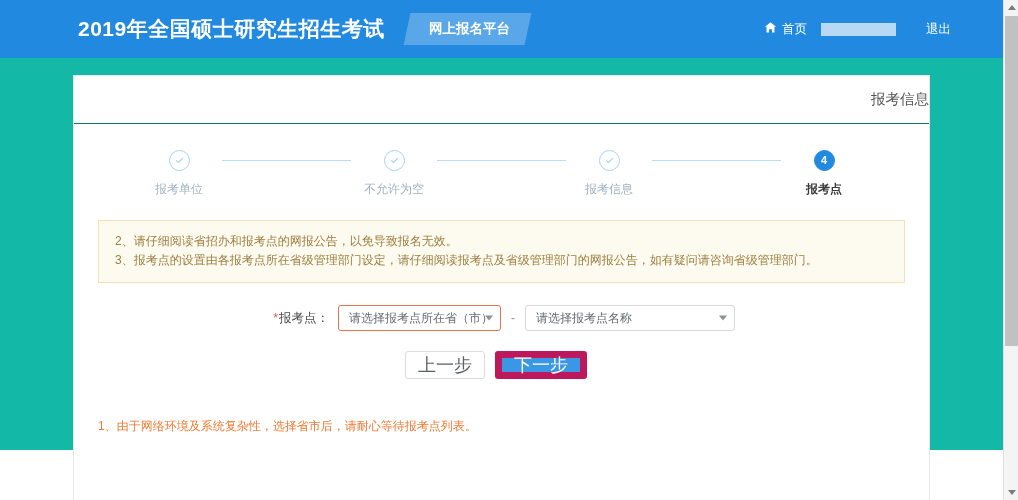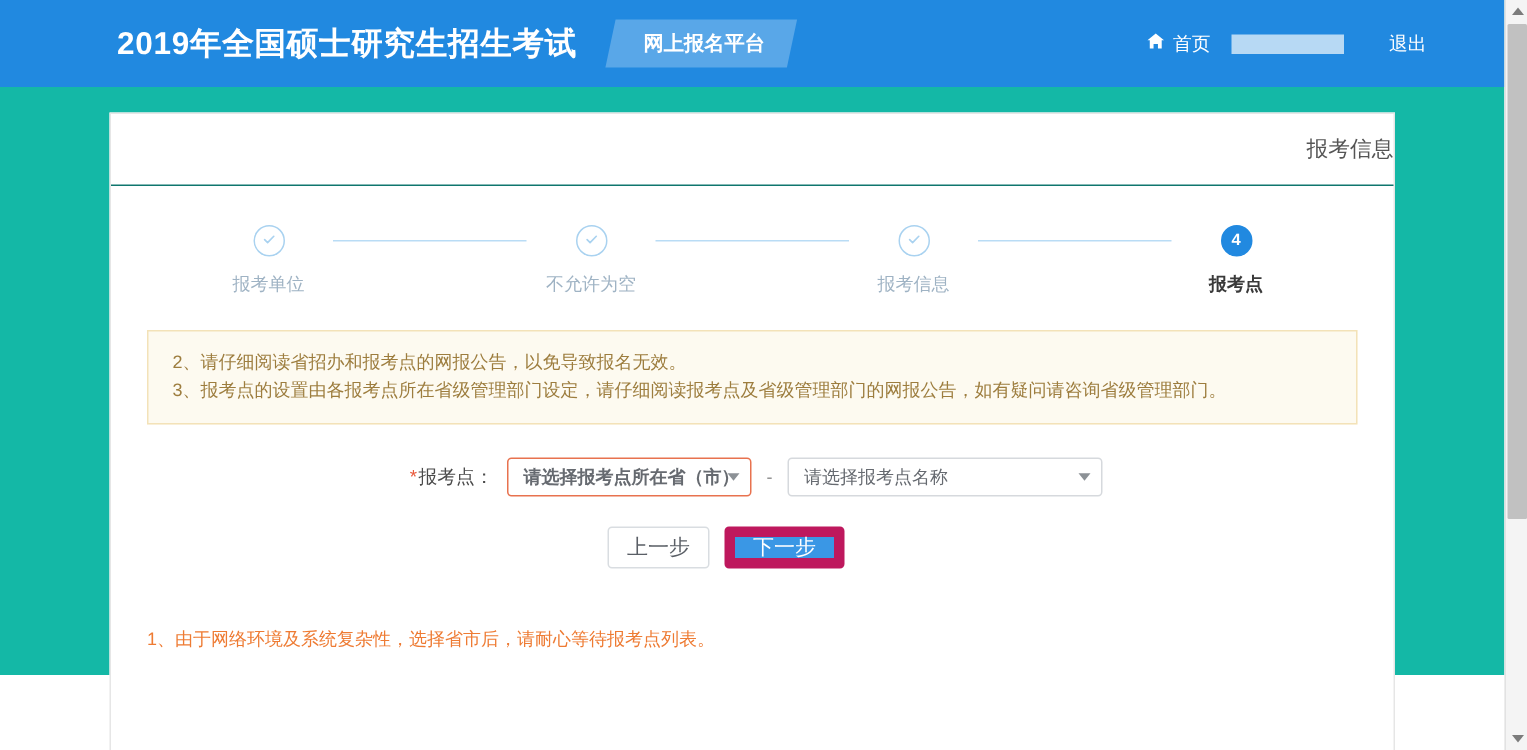--- a/index.html
+++ b/index.html
@@ -198,21 +198,21 @@
     border-radius: 3px;
     display: flex;
     align-items: center;
     padding: 0 22px 0 10px;
     font-size: 12px;
     color: #666a70;
     cursor: pointer;
     white-space: nowrap;
   }
   .select-box.error { border: 1px solid #e8724f; }
-  .select-a { width: 163px; font-weight: bold; }
+  .select-a { width: 163px; }
   .select-b { width: 210px; }
   .caret {
     position: absolute;
     right: 7px;
     top: 50%;
     transform: translateY(-50%);
     width: 0; height: 0;
     border-left: 4px solid transparent;
     border-right: 4px solid transparent;
     border-top: 5px solid #8c9196;
@@ -234,21 +234,21 @@
   }
   .btn-row {
     padding-left: 331px;
     margin-top: 20px;
     display: flex;
     gap: 10px;
   }
   .btn {
     height: 28px;
     min-width: 54px;
-    font-size: 14px;
+    font-size: 18px;
     border-radius: 3px;
     display: flex;
     align-items: center;
     justify-content: center;
     cursor: pointer;
     padding: 0 12px;
     white-space: nowrap;
   }
   .btn-prev {
     background: #ffffff;

